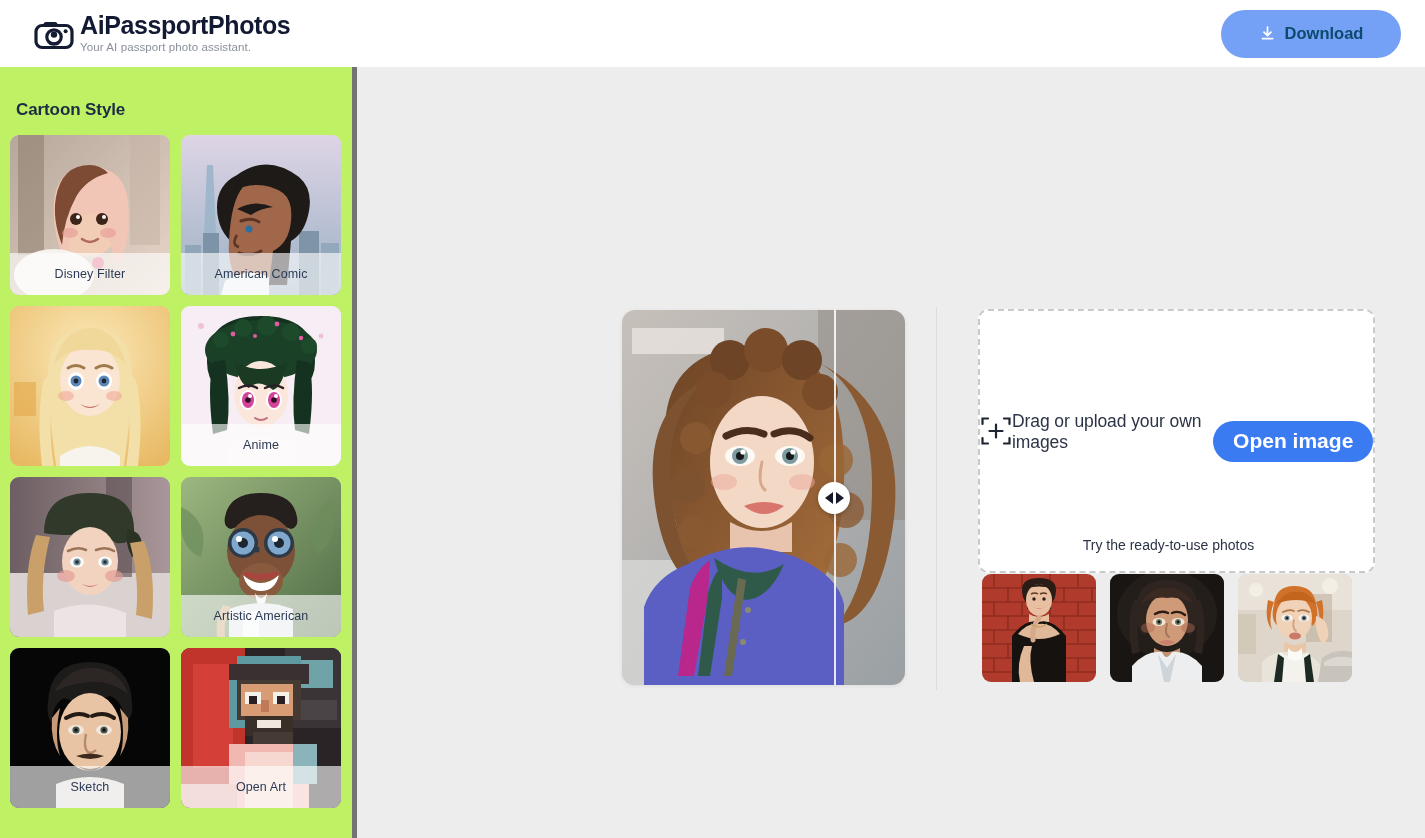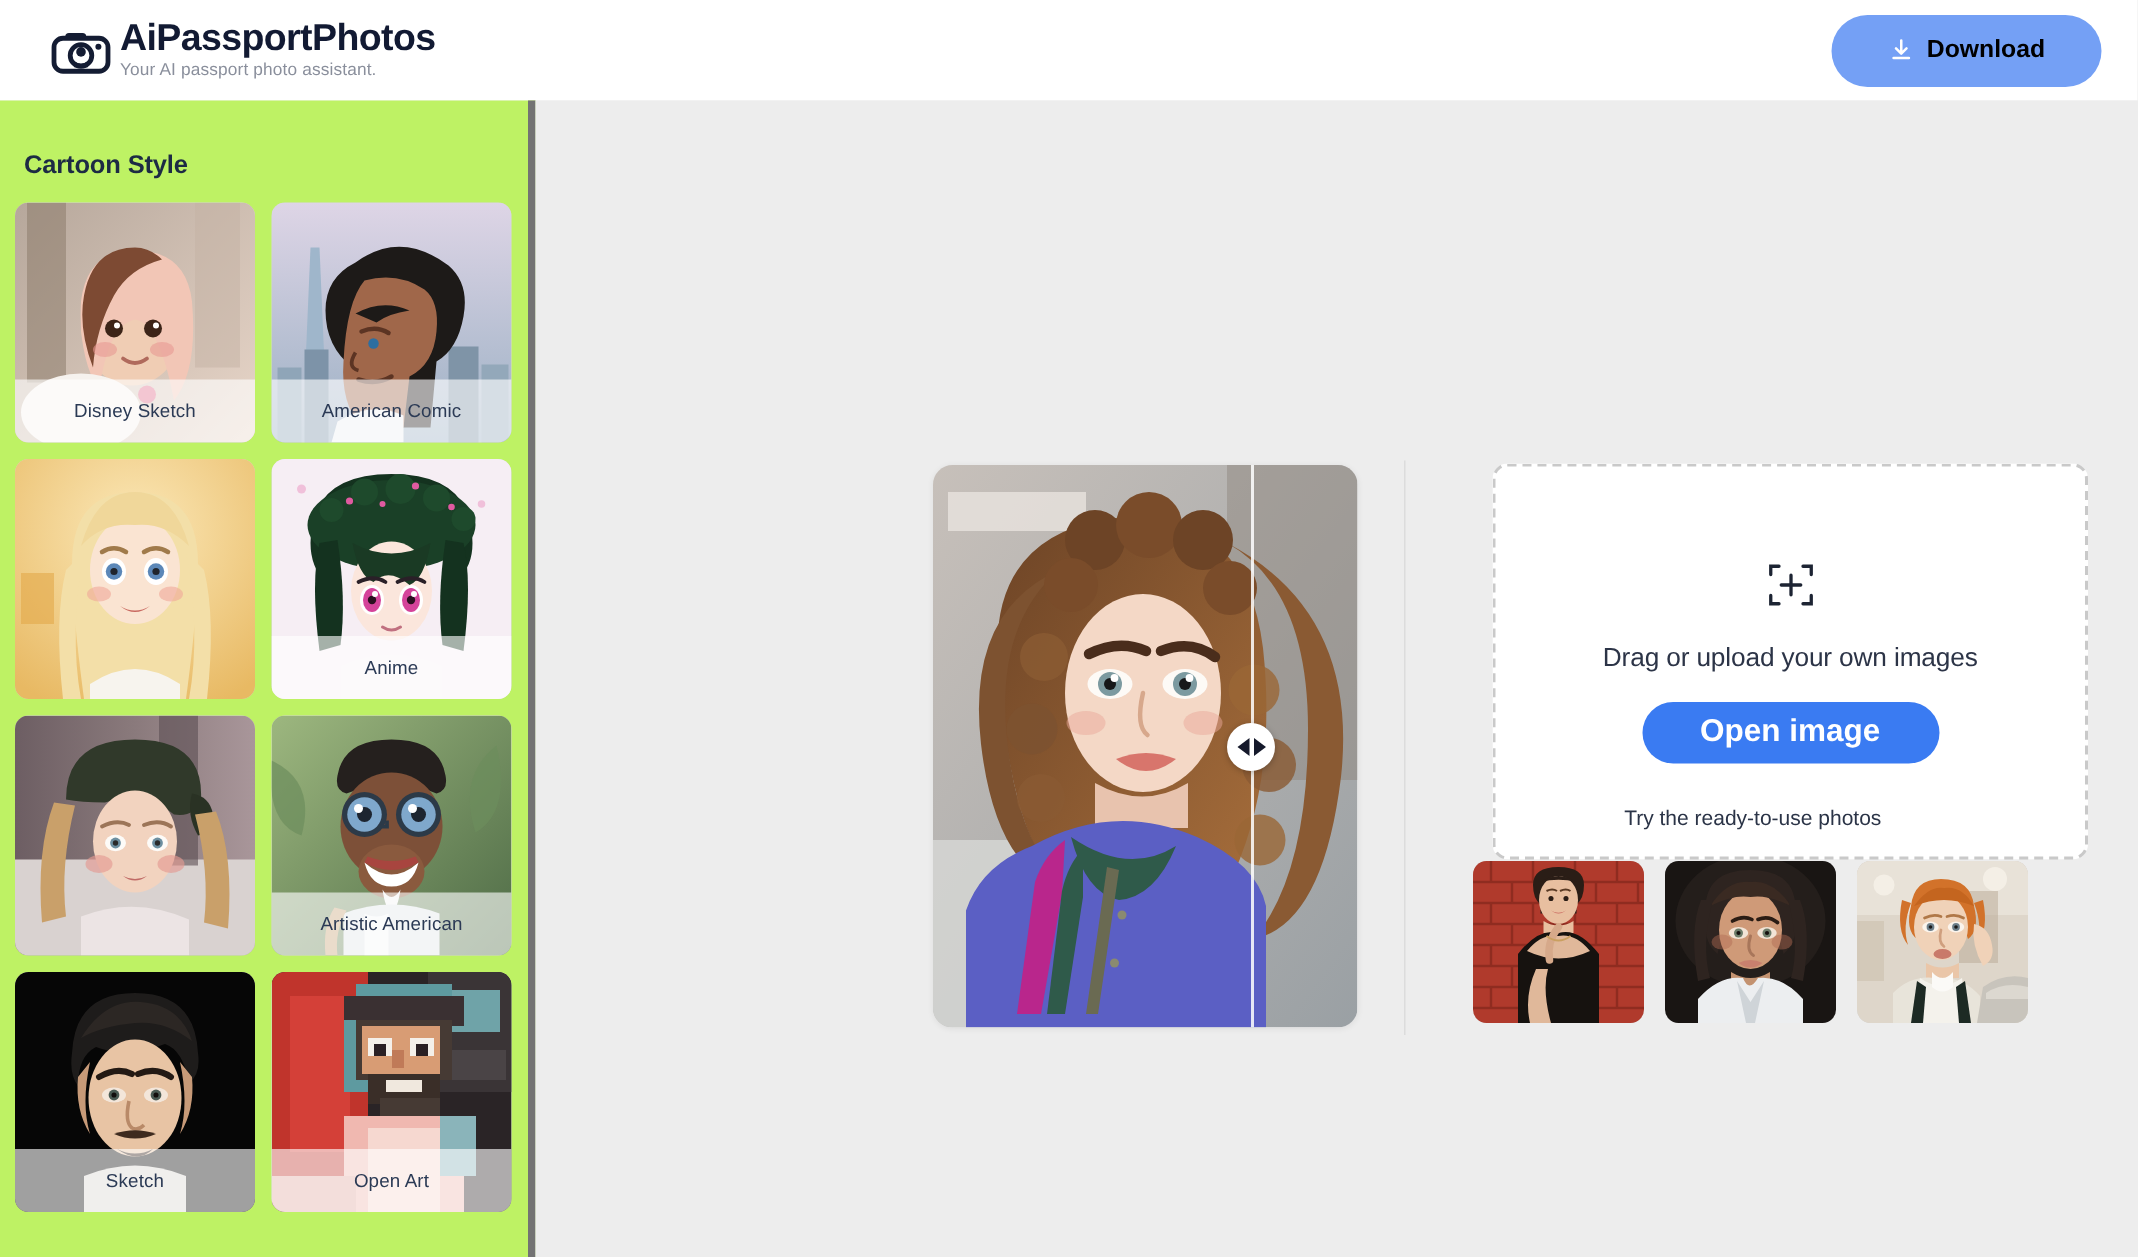--- a/index.html
+++ b/index.html
@@ -28,21 +28,21 @@
   }
   .brand-sub {
     font-size: 11.5px; color: #8a8f9c; line-height: 1.4;
     letter-spacing: 0.1px; margin-top: 1px;
   }
   .download-btn {
     display: flex; align-items: center; justify-content: center; gap: 9px;
     width: 180px; height: 48px;
     background: #74a0f5;
     border: none; border-radius: 26px;
-    color: #000000; font-size: 16.5px; font-weight: 600;
+    color: #0c4a6e; font-size: 16.5px; font-weight: 600;
     font-family: "Liberation Sans", sans-serif;
     cursor: pointer;
   }
   .download-btn svg { display: block; }
 
   
   .sidebar {
     position: absolute; top: 67px; left: 0;
     width: 357px; height: 771px;
     background: #bef264;
@@ -114,26 +114,26 @@
   .tri-r { width: 0; height: 0; border-top: 6px solid transparent;
            border-bottom: 6px solid transparent; border-left: 8px solid #15192b; }
 
   .v-divider {
     position: absolute; left: 579px; top: 240px;
     width: 1px; height: 383px; background: #dcdcdc;
   }
 
   
   .dropzone {
-    position: absolute; left: 638px; top: 242px;
+    position: absolute; left: 621px; top: 242px;
     width: 397px; height: 264px;
     background: #ffffff;
     border: 2px dashed #c9c9c9;
     border-radius: 10px;
-    display: flex; flex-direction: column;
+    display: flex; 
     align-items: center; justify-content: center;
     cursor: pointer;
   }
   .upload-icon { margin-bottom: 17px; }
   .dropzone-text {
     font-size: 17.5px; color: #2c3447; letter-spacing: -0.1px;
     margin-bottom: 19px;
   }
   .open-image-btn {
     width: 198px; height: 41px;
@@ -218,21 +218,21 @@
           <circle cx="92" cy="84" r="6" fill="#3c2418"></circle>
           <circle cx="68" cy="82" r="2" fill="#fff"></circle>
             <circle cx="94" cy="82" r="2" fill="#fff"></circle>
           <ellipse cx="60" cy="98" rx="8" ry="5" fill="#e79a93" opacity=".6"></ellipse>
           <ellipse cx="98" cy="98" rx="8" ry="5" fill="#e79a93" opacity=".6"></ellipse>
           <path d="M72 104 q8 6 16 0" stroke="#b06a5c" stroke-width="2.5" fill="none" stroke-linecap="round"></path>
           <ellipse cx="44" cy="140" rx="40" ry="26" fill="#f6f2ee"></ellipse>
           <circle cx="88" cy="128" r="6" fill="#e06a8a"></circle>
         </svg>
       </span>
-      <span class="style-label">Disney Sketch</span>
+      <span class="style-label">Disney Filter</span>
     </div>
 
     <div class="style-card">
       <span class="art">
         <svg class="art" viewBox="0 0 160 160" preserveAspectRatio="none">
           <defs>
               <linearGradient id="g2" x1="0" y1="0" x2="0" y2="1">
             <stop offset="0" stop-color="#ded5e6"></stop>
                 <stop offset="1" stop-color="#9bb0c4"></stop>
               </linearGradient>

